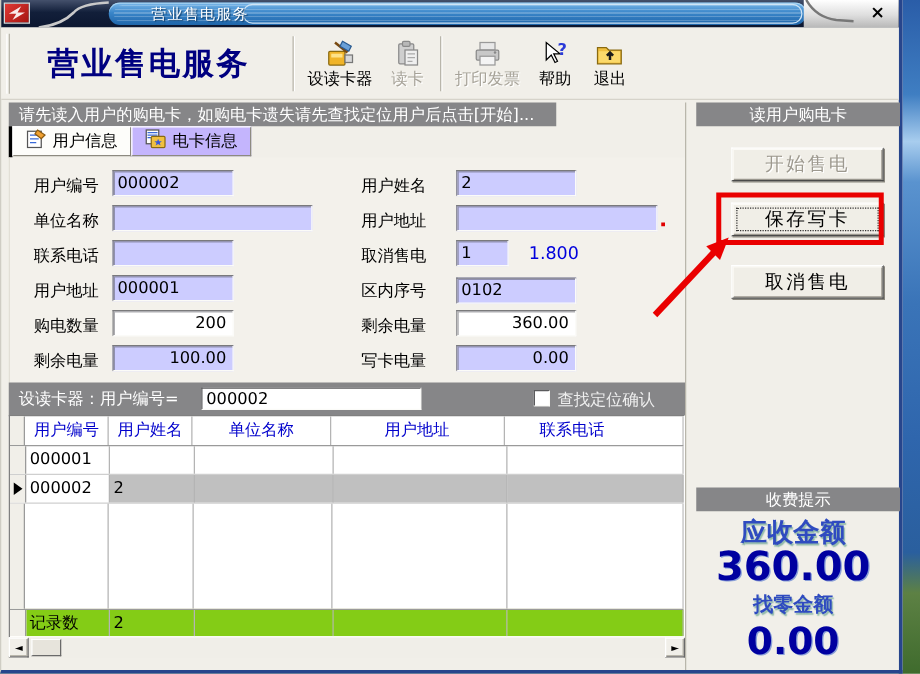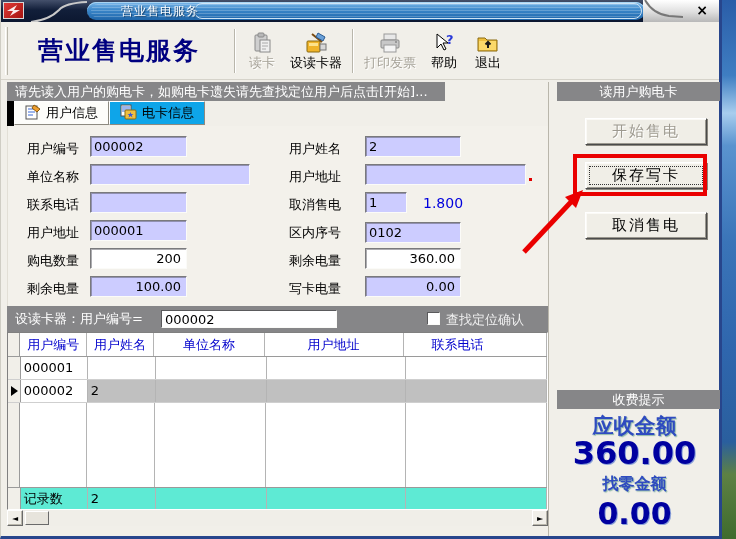--- a/index.html
+++ b/index.html
@@ -71,24 +71,24 @@
   .tb-btn {
     display:flex; flex-direction:column; align-items:center; justify-content:center;
     padding:2px 6px; min-width:44px; height:52px; font-size:13px; color:#000;
   }
   .tb-btn .ticon { height:24px; display:flex; align-items:flex-end; }
   .tb-btn.disabled { color:#a7a399; text-shadow:1px 1px 0 #fff; }
   
   .graybar { background:#868688; color:#fff; font-size:13px; display:flex; align-items:center; }
   .prompt-bar { position:absolute; left:6px; top:82px; width:438px; height:19px; padding-left:8px; white-space:nowrap; overflow:hidden; }
   
-  .tabs { position:absolute; left:6px; top:101px; width:541px; height:25px; display:flex; border-left:7px solid #000000; }
+  .tabs { position:absolute; left:6px; top:101px; width:541px; height:25px; display:flex; border-left:3px solid #000000; }
   .tab {
     display:flex; align-items:center; gap:5px; padding:0 10px; height:24px; font-size:13px;
-    border:1px solid; border-color:#ffffff #8d8a80 #8d8a80 #ffffff; background:#0ea5e9;
+    border:1px solid; border-color:#ffffff #8d8a80 #8d8a80 #ffffff; background:#c4b5fd;
   }
   .tab.active { background:#fdfdfa; }
   
   .form-area { position:absolute; left:6px; top:126px; width:541px; height:180px; background:#f3f1eb; border-left:1px solid #e2dfd6; }
   .f-label { position:absolute; font-size:13px; color:#000; white-space:nowrap; }
   .f-input {
     position:absolute; height:21px; font-size:13px; padding:0 3px;
     background:#ccccff; color:#000;
     border:1px solid; border-color:#7a7a7c #fbfbf8 #fbfbf8 #7a7a7c;
     box-shadow:inset 1px 1px 0 rgba(70,70,80,.45);
@@ -122,21 +122,21 @@
   .tbody-row { height:23px; border-bottom:1px solid #cfcfcf; }
   .tbody-row .tcell { line-height:22px; padding-left:3px; }
   .sel-cell { background:#c0c0c0; }
   .row-marker {
     position:absolute; left:3px; top:6px; width:0; height:0;
     border-left:7px solid #000; border-top:5px solid transparent; border-bottom:5px solid transparent;
   }
   .tfiller { flex:1 1 auto; }
   .tfiller .tcell { height:100%; }
   .tfoot { height:22px; background:#ffffcc; border-top:1px solid #9a9a9a; }
-  .tfoot .tcell { line-height:21px; padding-left:3px; background:#5eead4; }
+  .tfoot .tcell { line-height:21px; padding-left:3px; background:#84cc16; }
   .tfoot .c0 { background:#f1efe9; }
   
   .hscroll { position:absolute; left:6px; top:510px; width:541px; height:16px; background:#f0eee8; display:flex; align-items:center; }
   .sb-btn {
     width:16px; height:16px; background:#f1efe9; font-size:8px; color:#000; text-align:center; line-height:15px;
     border:1px solid; border-color:#fff #6a6a6a #6a6a6a #fff; box-shadow:inset -1px -1px 0 #b9b6ab;
   }
   .sb-thumb { width:24px; height:14px; margin-left:2px; background:#e7e4dc;
     border:1px solid; border-color:#fff #6a6a6a #6a6a6a #fff; }
   .sb-track { flex:1; }
@@ -196,42 +196,42 @@
           <path d="M2 0 Q10 14 26 16 L40 17" stroke="#777" stroke-width="2" fill="none"></path>
         </svg>
     </div>
     <div class="close-x">×</div>
   </div>
 
   <div class="toolbar">
     <div class="grip"></div>
     <div class="app-title">营业售电服务</div>
     <div class="tb-sep"></div>
-    <div class="tb-btn disabled">
-      <span class="ticon">
-        <svg width="22" height="22" viewBox="0 0 22 22">
-            <rect x="4" y="3" width="12" height="16" rx="1" fill="#cfcfcf" stroke="#8a8a8a"></rect>
-            <rect x="7" y="1" width="6" height="4" rx="1" fill="#b8b8b8" stroke="#8a8a8a"></rect>
-            <rect x="9" y="8" width="10" height="12" fill="#efefef" stroke="#8a8a8a"></rect>
-            <path d="M11 11h6M11 14h6M11 17h4" stroke="#aaa"></path>
-          </svg>
-      </span>
-      <span>读卡</span>
-    </div>
     <div class="tb-btn">
       <span class="ticon">
         <svg width="24" height="22" viewBox="0 0 24 22">
             <rect x="3" y="9" width="13" height="11" rx="1" fill="#f0b429" stroke="#8a6a10"></rect>
             <rect x="5" y="11" width="9" height="3" fill="#fde28a"></rect>
             <path d="M8 2 L18 10" stroke="#7a4a10" stroke-width="2"></path>
             <path d="M14 1 L21 5 L19 9 L12 5 Z" fill="#6aa0d8" stroke="#2a5a90"></path>
             <rect x="16" y="12" width="6" height="6" fill="#d8d8d8" stroke="#777"></rect>
           </svg>
       </span>
       <span>设读卡器</span>
+    </div>
+    <div class="tb-btn disabled">
+      <span class="ticon">
+        <svg width="22" height="22" viewBox="0 0 22 22">
+            <rect x="4" y="3" width="12" height="16" rx="1" fill="#cfcfcf" stroke="#8a8a8a"></rect>
+            <rect x="7" y="1" width="6" height="4" rx="1" fill="#b8b8b8" stroke="#8a8a8a"></rect>
+            <rect x="9" y="8" width="10" height="12" fill="#efefef" stroke="#8a8a8a"></rect>
+            <path d="M11 11h6M11 14h6M11 17h4" stroke="#aaa"></path>
+          </svg>
+      </span>
+      <span>读卡</span>
     </div>
     <div class="tb-sep"></div>
     <div class="tb-btn disabled">
       <span class="ticon">
         <svg width="24" height="22" viewBox="0 0 24 22">
             <rect x="6" y="2" width="12" height="6" fill="#e8e8e8" stroke="#999"></rect>
             <rect x="3" y="8" width="18" height="8" rx="1" fill="#c8c8c8" stroke="#8a8a8a"></rect>
             <rect x="6" y="13" width="12" height="7" fill="#f4f4f4" stroke="#999"></rect>
             <circle cx="18" cy="10" r="1" fill="#888"></circle>
           </svg>

